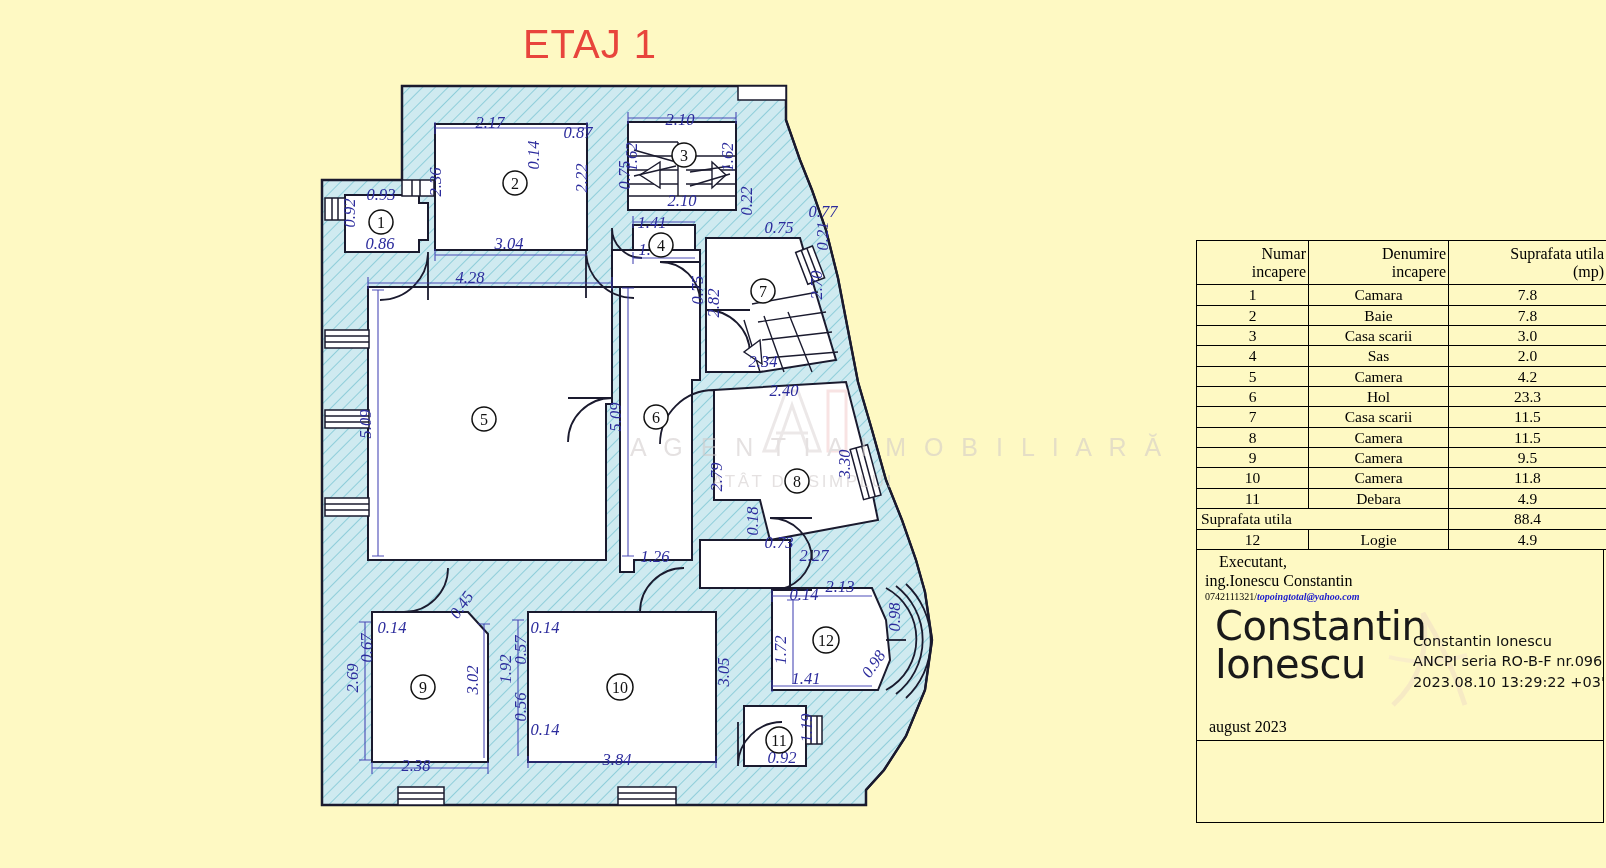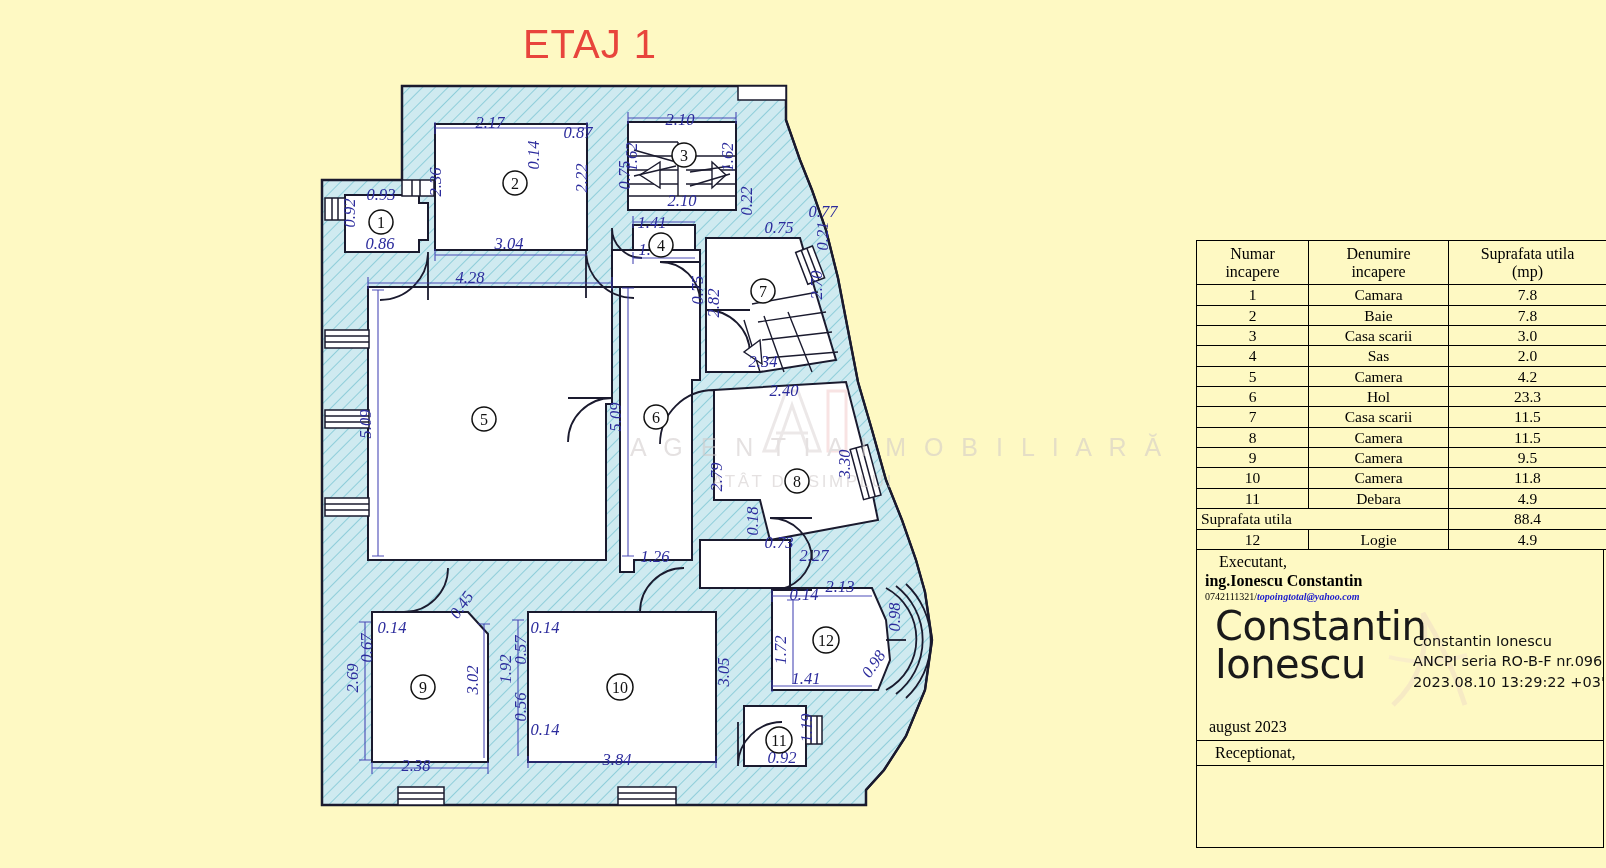--- a/index.html
+++ b/index.html
@@ -20,32 +20,32 @@
   
   #legend{
     position:absolute;left:1196px;top:240px;width:410px;
     font-family:"Liberation Serif",serif;color:#000;
   }
   table.rooms{border-collapse:collapse;width:410px;table-layout:fixed;}
   table.rooms td,table.rooms th{
     border:1px solid #000;font-weight:normal;font-size:15.5px;
     padding:1px 4px;line-height:1.12;
   }
-  table.rooms thead th{font-size:16px;text-align:center;padding:4px 2px;line-height:1.1;}
+  table.rooms thead th{font-size:16px;text-align:right;padding:4px 2px;line-height:1.1;}
   col.c1{width:112px;} col.c2{width:140px;} col.c3{width:158px;}
   td.num{text-align:center;}
   td.nam{text-align:center;padding-left:7px;}
   td.area{text-align:center;}
   td.sumlabel{text-align:left;padding-left:9px;}
 
   
   .sigbox{border:1px solid #000;border-top:none;width:408px;position:relative;
           padding:3px 0 4px 0;box-sizing:border-box;overflow:hidden;}
   .exec-line{font-size:16px;padding-left:22px;line-height:1.18;}
-  .ing-line{font-size:16px;padding-left:8px;line-height:1.18;font-weight:bold;}
+  .ing-line{font-size:16px;padding-left:8px;line-height:1.18;}
   .mail-line{font-size:10px;padding-left:8px;line-height:1.2;white-space:nowrap;}
   .mail-line .phone{color:#000;}
   .mail-line .mail{color:#1a1acc;font-style:italic;font-weight:bold;}
   .signature-wrap{position:relative;height:112px;}
   .sig-name{
     position:absolute;left:18px;top:4px;width:200px;
     font-family:"DejaVu Sans",sans-serif;font-size:40px;line-height:0.96;
     color:#1a1a1a;letter-spacing:-0.5px;
   }
   .sig-meta{
@@ -458,16 +458,15 @@
         <div class="sig-meta">
           <div>Constantin Ionescu</div>
           <div>ANCPI seria RO-B-F nr.0969</div>
           <div>2023.08.10 13:29:22 +03'00'</div>
         </div>
       </div>
 
       <div class="date-line">august 2023</div>
     </div>
 
-    <div class="recept">Receptionat,</div>
     <div class="recept-body"></div>
   </div>
 </div>
 
 </body></html>

